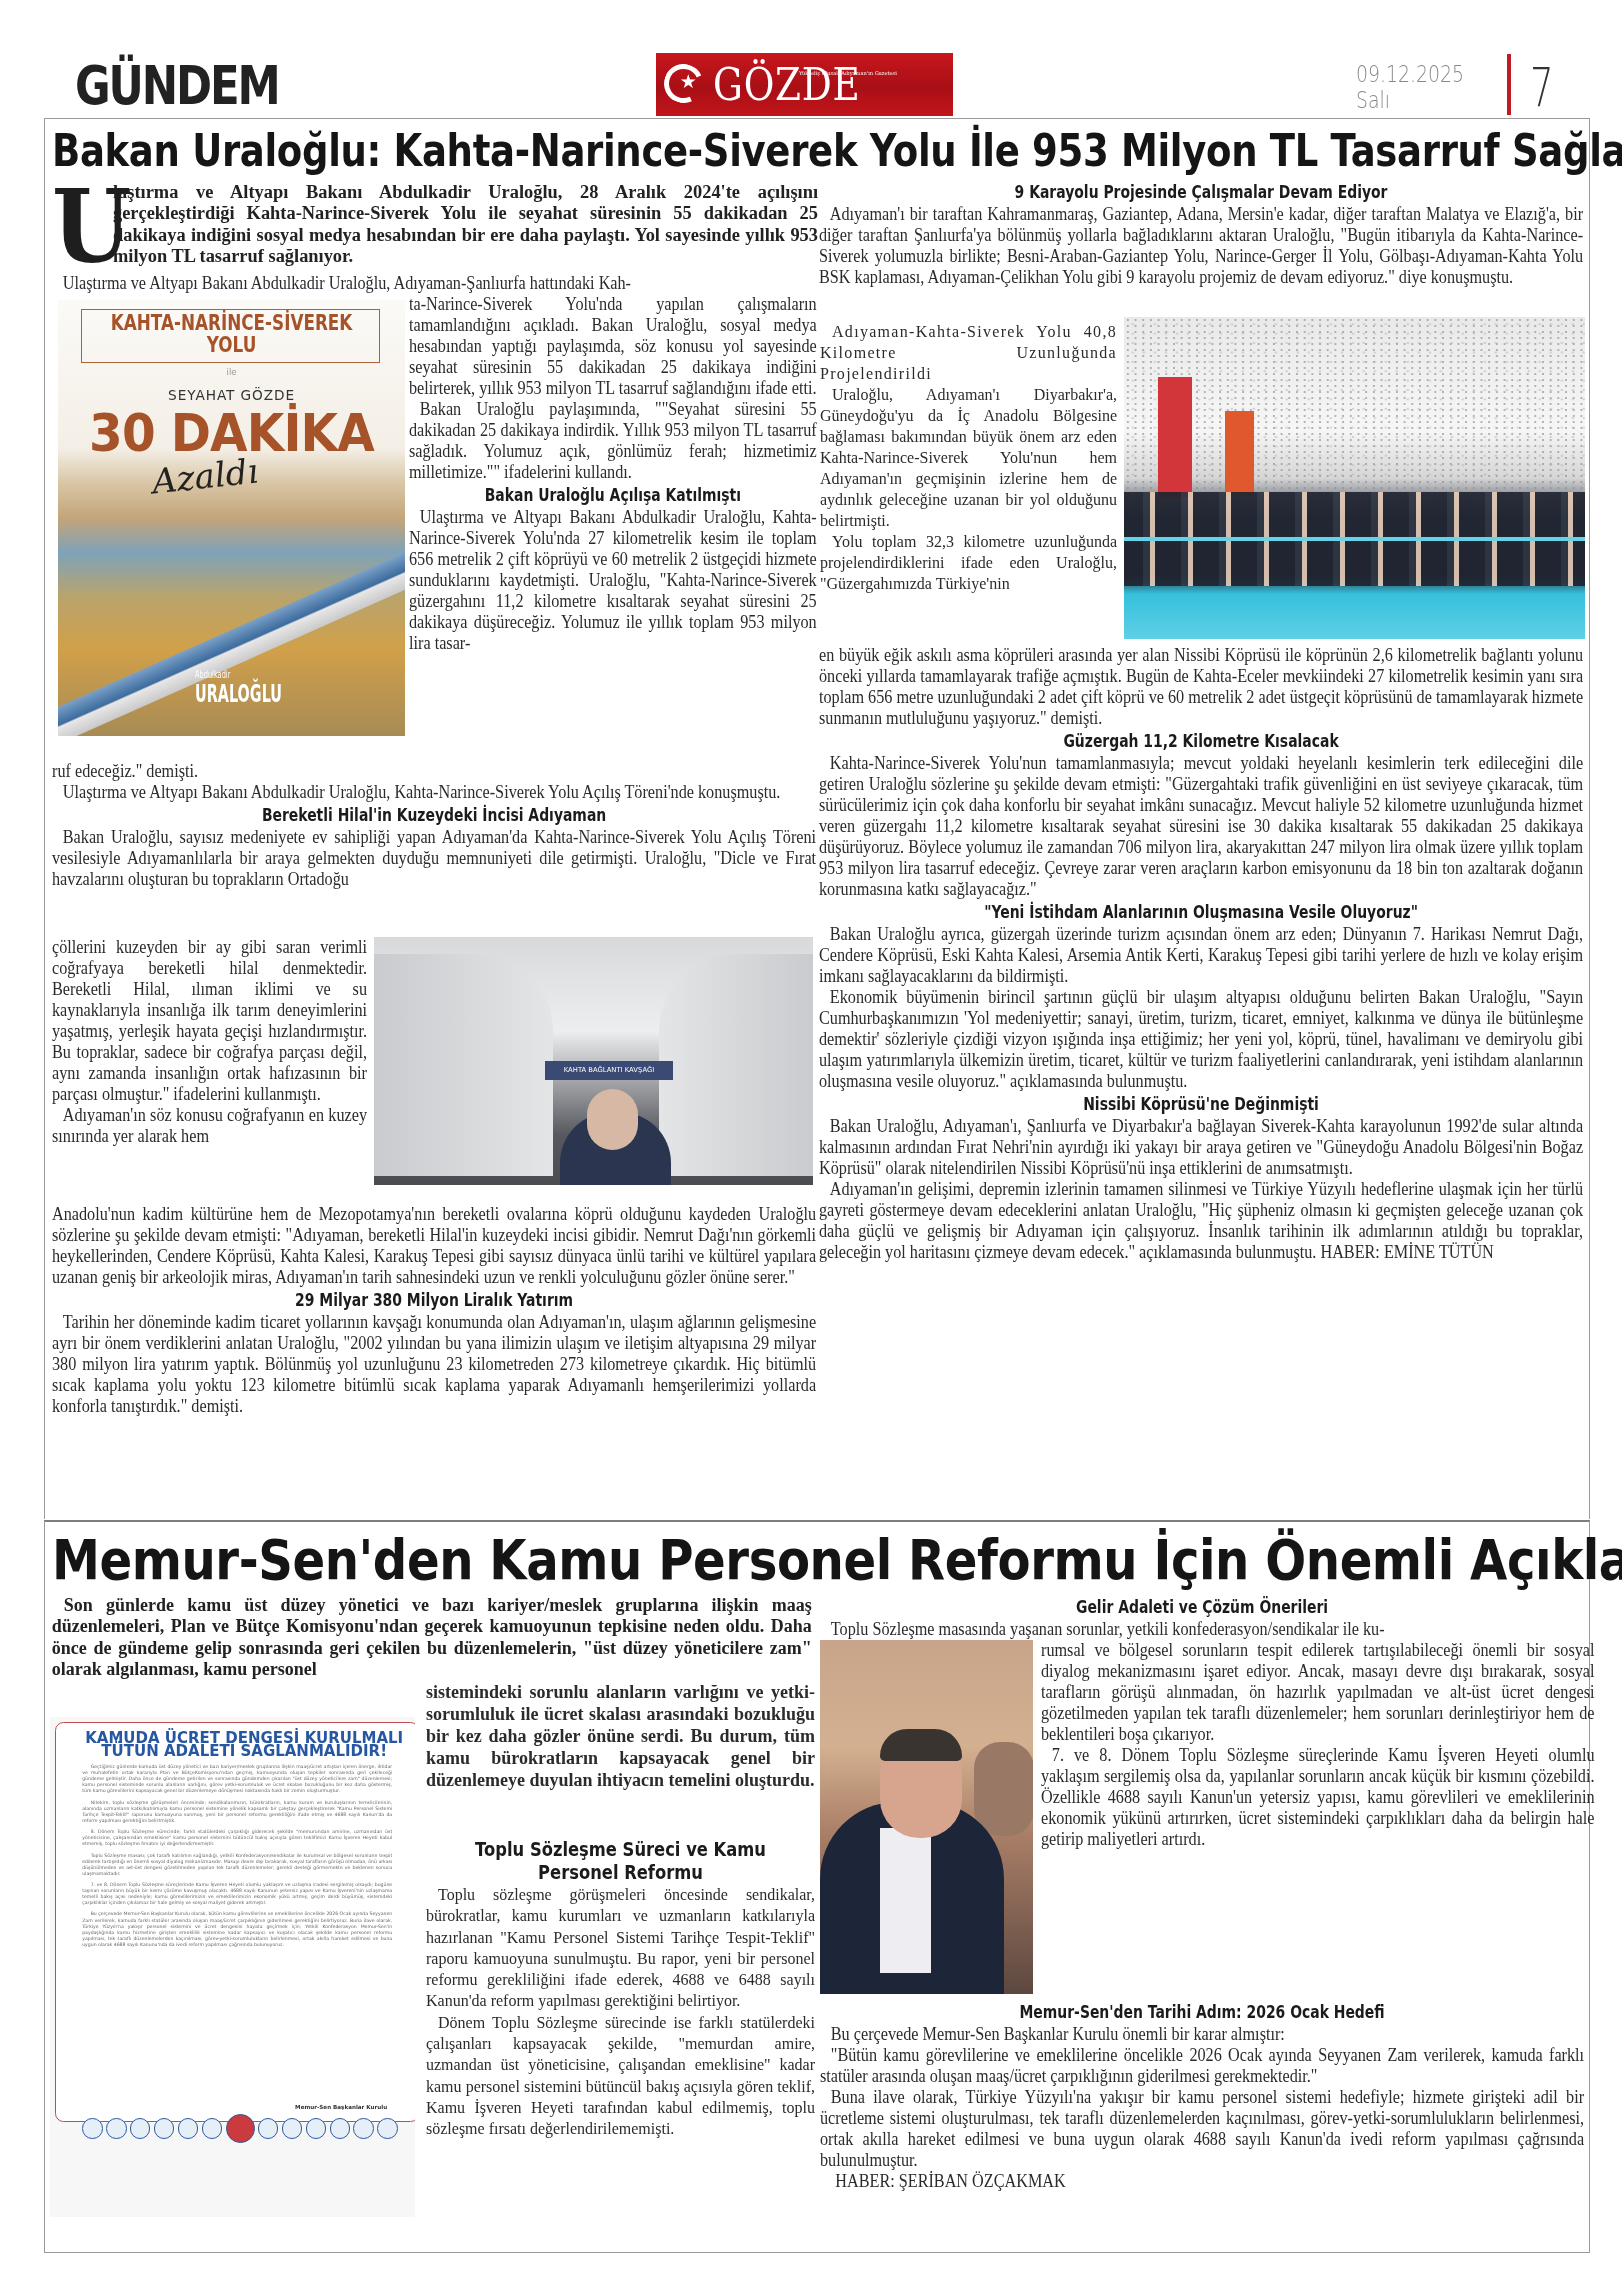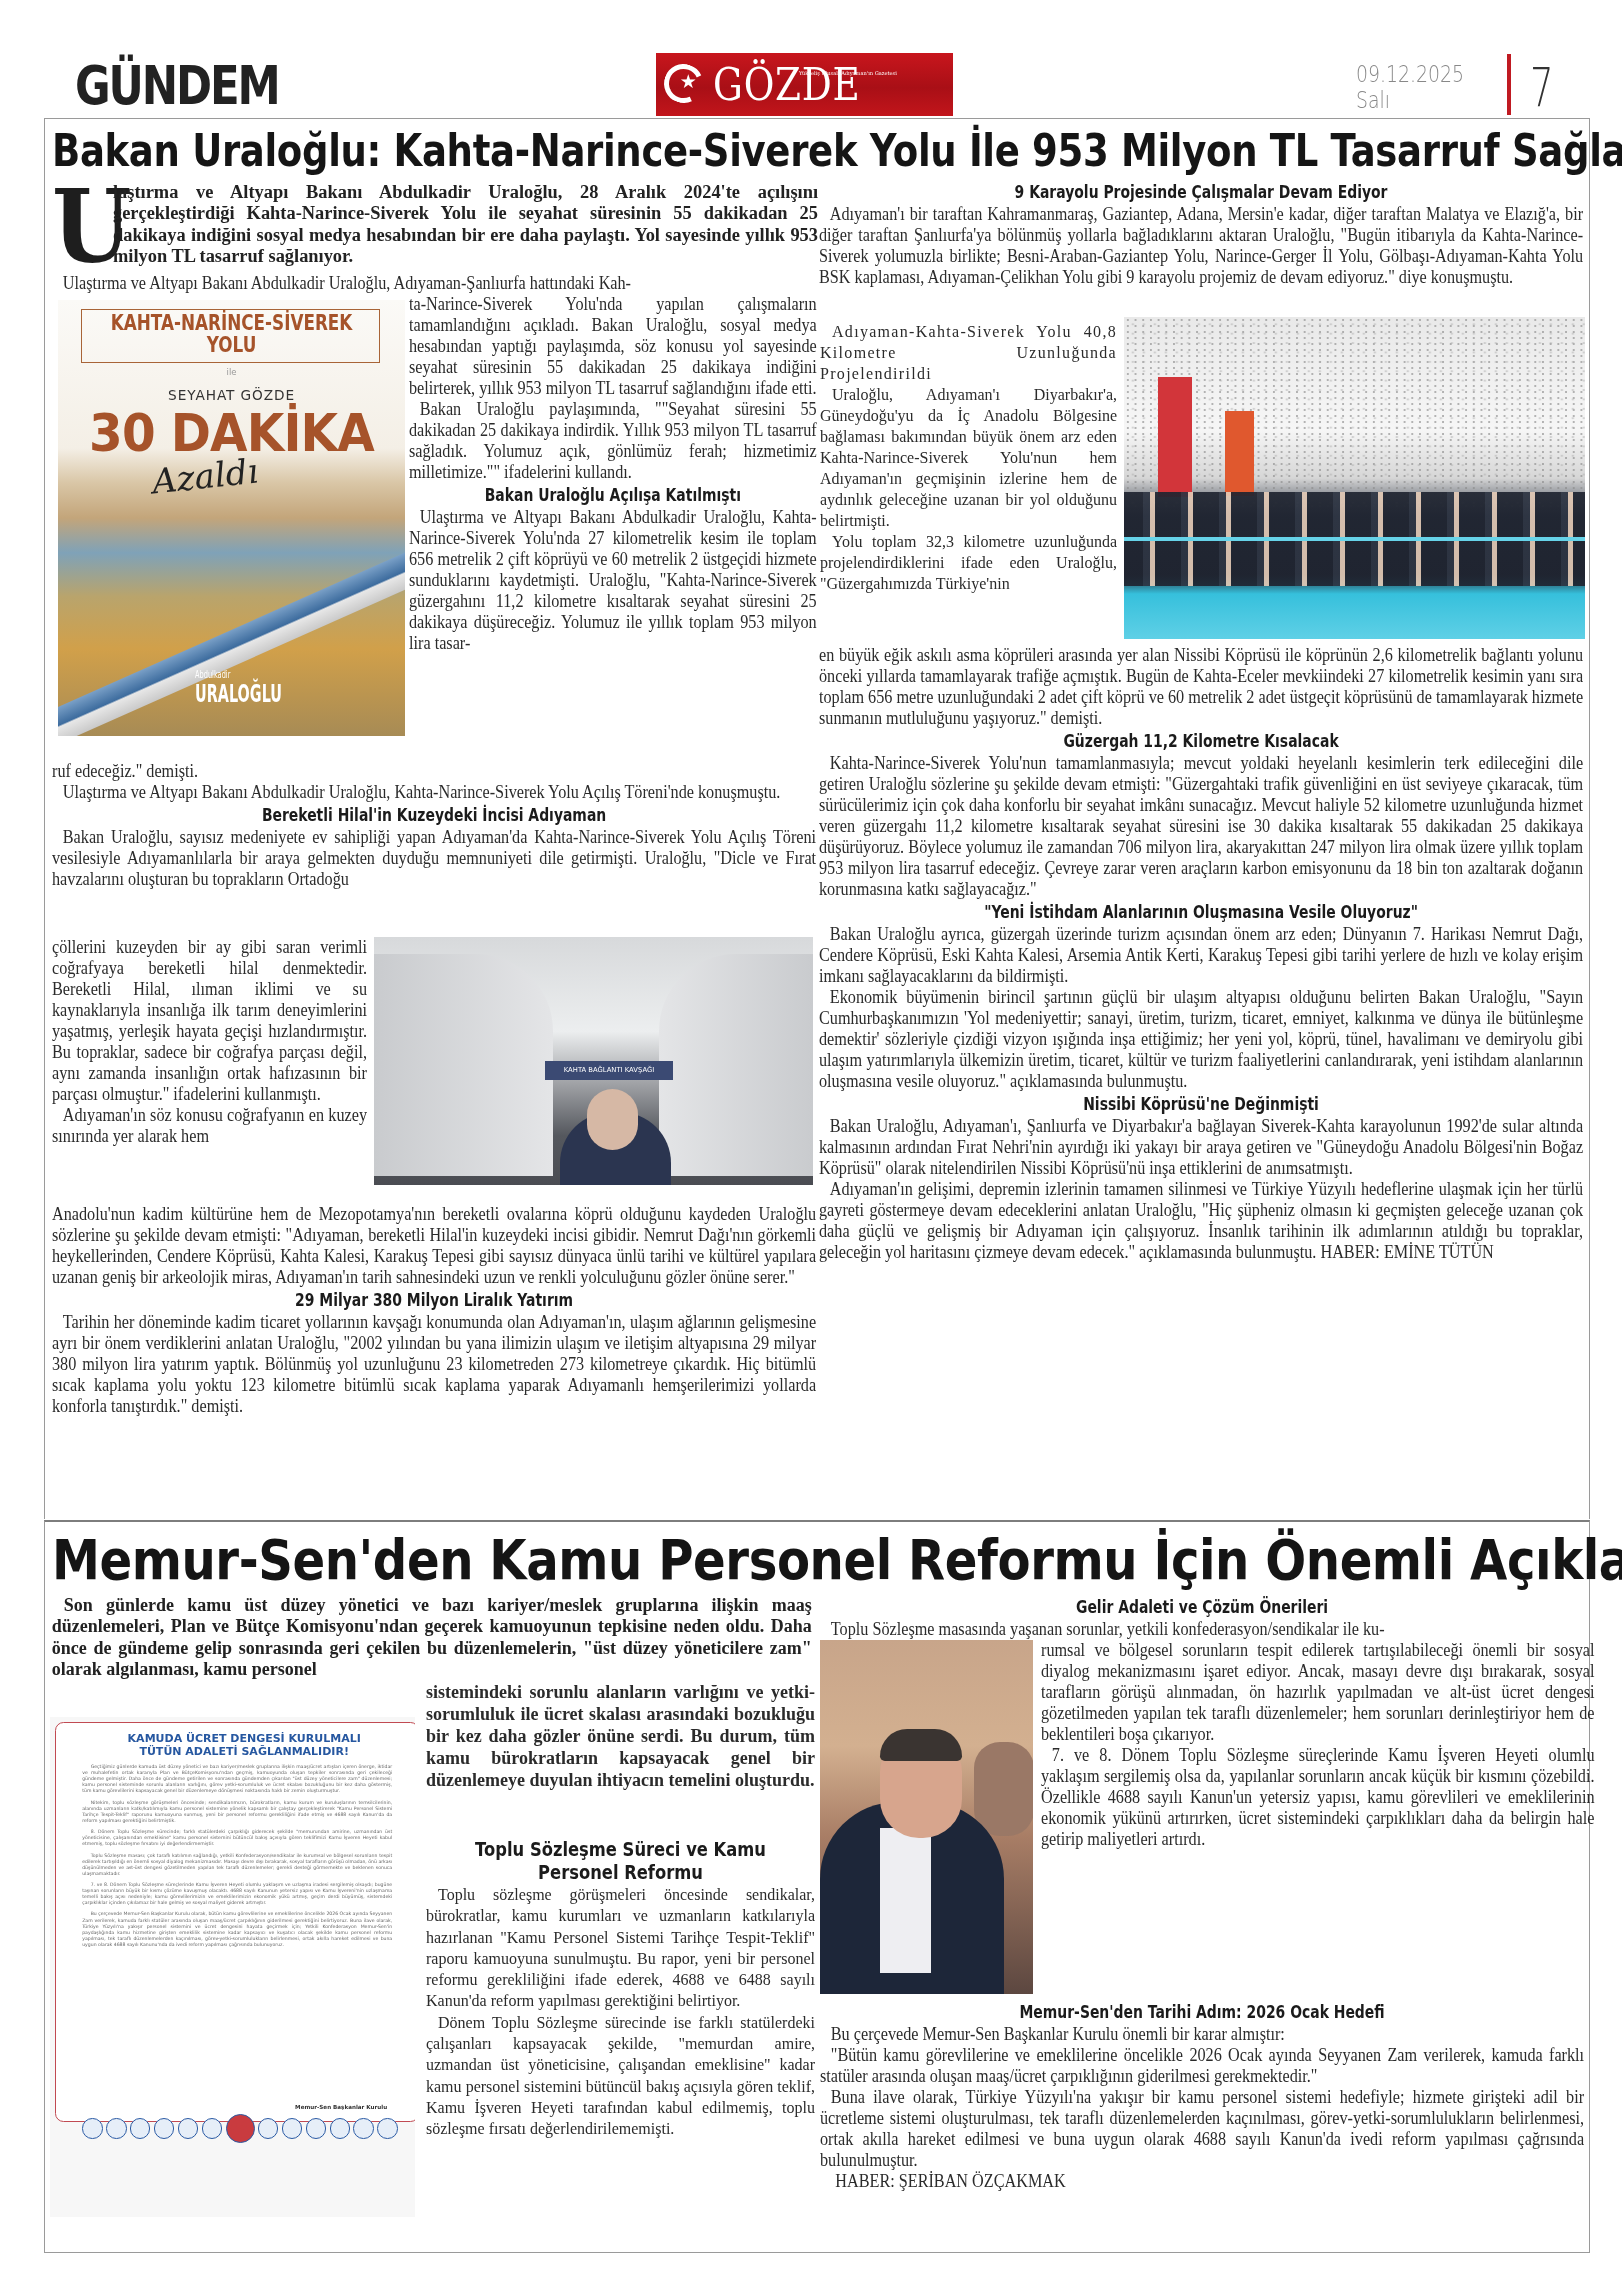--- a/index.html
+++ b/index.html
@@ -60,21 +60,21 @@
   .minister { left: 329px; top: 818px; width: 439px; height: 248px; background: linear-gradient(180deg, #d7d9db 0%, #eceeef 38%, #9d9fa3 60%, #55585e 80%, #4a4c52 100%); }
   .minister .wall-l { position: absolute; left: 0; top: 17px; width: 179px; height: 222px; background: linear-gradient(90deg, #c9cbce, #e4e5e7); border-radius: 0 77px 0 0; }
   .minister .wall-r { position: absolute; right: 0; top: 17px; width: 154px; height: 222px; background: linear-gradient(270deg, #c9cbce, #e4e5e7); border-radius: 77px 0 0 0; }
   .minister .bridge-sign { position: absolute; left: 171px; top: 124px; width: 128px; height: 19px; background: #3b4a73; color: #fff; font-size: 6.8px; font-family: "DejaVu Sans", sans-serif; text-align: center; line-height: 19px; }
   .minister .person { position: absolute; left: 186px; top: 175px; width: 111px; height: 128px; background: #2b3550; border-radius: 51px 51px 0 0; }
   .minister .head { position: absolute; left: 213px; top: 152px; width: 51px; height: 61px; background: #d6b8a5; border-radius: 26px; }
 
   
   .memursen { left: 5.1px; top: 195px; width: 365px; height: 500px; background: #f7f7f7; }
   .memursen .box { position: absolute; left: 5.1px; top: 5.1px; width: 364px; height: 400px; border: 1.7px solid #c14a52; border-radius: 8.5px; background: #fff; }
-  .memursen .box-title { position: absolute; left: 14px; right: 0; top: 8.5px; text-align: center; font-family: "DejaVu Sans", sans-serif; font-weight: bold; color: #2657a0; font-size: 11px; line-height: 13px; }
+  .memursen .box-title { position: absolute; left: 14px; right: 0; top: 8.5px; text-align: center; font-family: "DejaVu Sans", sans-serif; font-weight: bold; color: #2657a0; font-size: 15px; line-height: 13px; }
   .memursen .box-body { position: absolute; left: 26px; right: 26px; top: 41px; font-family: "DejaVu Sans", sans-serif; font-size: 4.6px; line-height: 6.1px; color: #666; text-align: justify; }
   .memursen .box-body p { margin-bottom: 5.1px; text-indent: 8.5px; }
   .memursen .box-sign { position: absolute; right: 31px; top: 381px; font-family: "DejaVu Sans", sans-serif; font-weight: bold; font-size: 5.6px; color: #333; }
   .memursen .logos { position: absolute; left: 26px; top: 395px; display: flex; gap: 3.4px; }
   .memursen .logos span { width: 20.5px; height: 20.5px; border-radius: 50%; border: 1.7px solid #2a5aa4; background: #e6eef8; display: inline-block; }
   .memursen .logos span.big { width: 29px; height: 29px; margin-top: -4.3px; background: #c93b3f; }
 
   
   .speaker { left: 775px; top: 118px; width: 213px; height: 354px; background: linear-gradient(180deg, #c8a58a 0%, #d3b090 30%, #a97e66 55%, #5c4740 100%); }
   .speaker .body { position: absolute; left: 0; top: 162px; width: 184px; height: 205px; background: #1d2639; border-radius: 77px 77px 0 0; }

